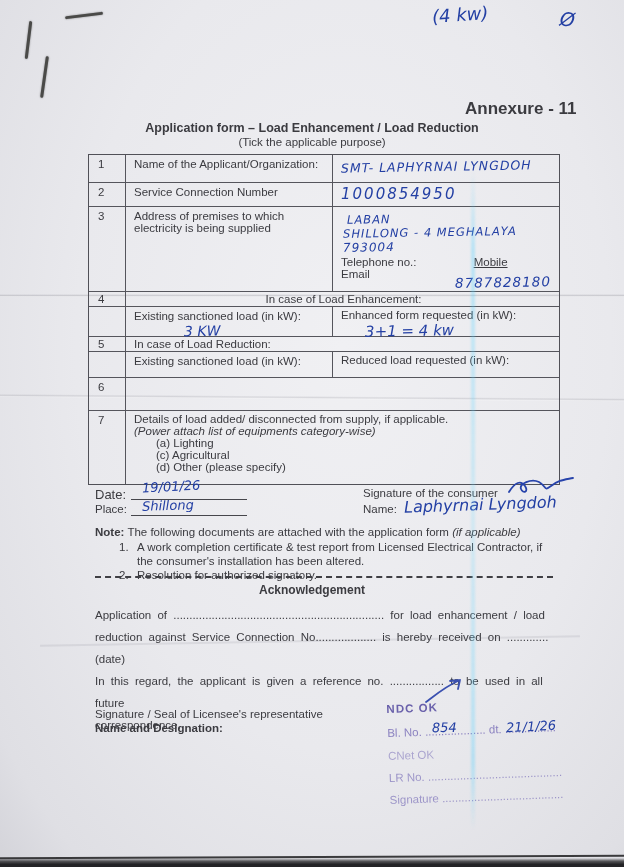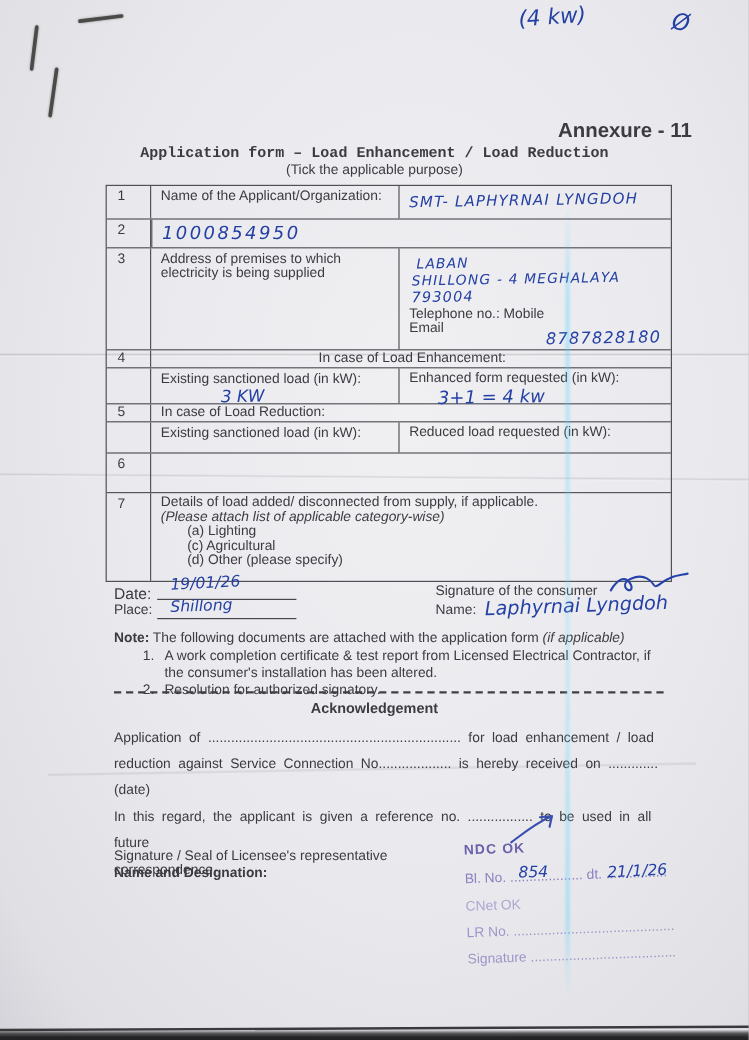--- a/index.html
+++ b/index.html
@@ -55,50 +55,51 @@
   <div class="staple" style="left:43px;top:56px;width:3px;height:42px;transform:rotate(8deg);"></div>
 
   <div class="crease" style="left:0;top:294px;width:624px;height:3px;background:linear-gradient(to bottom,rgba(120,120,130,0),rgba(120,120,130,.25),rgba(255,255,255,.5));"></div>
   <div class="crease" style="left:0;top:396px;width:624px;height:3px;background:linear-gradient(to bottom,rgba(120,120,130,0),rgba(120,120,130,.2),rgba(255,255,255,.4));transform:rotate(.4deg);"></div>
   <div class="crease" style="left:40px;top:640px;width:540px;height:2px;background:rgba(130,130,140,.15);transform:rotate(-1deg);"></div>
 
   <div class="abs hw" style="left:432px;top:4px;font-size:18px;transform:rotate(-4deg);">(4 kw)</div>
   <div class="abs hw" style="left:560px;top:8px;font-size:19px;transform:rotate(6deg);">Ø</div>
 
   <div class="abs printed bold" style="left:465px;top:99px;font-size:17px;">Annexure - 11</div>
-  <div class="abs printed bold" style="left:0;top:121px;width:624px;text-align:center;font-size:12.5px;font-family:Liberation Mono, monospace;">Application form – Load Enhancement / Load Reduction</div>
+  <div class="abs printed bold" style="left:0;top:121px;width:624px;text-align:center;font-size:12.5px;">Application form – Load Enhancement / Load Reduction</div>
   <div class="abs printed" style="left:0;top:136px;width:624px;text-align:center;font-size:11.5px;">(Tick the applicable purpose)</div>
 
   <div class="formtable">
 
     <div class="trow" style="height:27px;">
       <div class="numcell">1</div>
       <div class="lblcell">Name of the Applicant/Organization:</div>
       <div class="valcell">
         <span class="hw hw-caps" style="font-size:12.5px;display:inline-block;margin-top:2px;">SMT- LAPHYRNAI LYNGDOH</span>
       </div>
     </div>
 
     <div class="trow" style="height:24px;">
       <div class="numcell">2</div>
+      <div class="lblcell">Service Connection Number</div>
       <div class="valcell">
         <span class="hw" style="font-size:15px;letter-spacing:2px;">1000854950</span>
       </div>
     </div>
 
     <div class="trow" style="height:85px;">
       <div class="numcell">3</div>
       <div class="lblcell">Address of premises to which electricity is being supplied</div>
       <div class="valcell">
         <div class="hw hw-caps" style="font-size:11.5px;margin:2px 0 0 6px;">LABAN</div>
         <div class="hw hw-caps" style="font-size:11.5px;margin-left:2px;">SHILLONG - 4 MEGHALAYA</div>
         <div class="hw hw-caps" style="font-size:12px;margin-left:2px;">793004</div>
         <div style="margin-top:3px;">
           <span>Telephone no.:</span>
-          <span style="">Mobile</span>
+          <span style="margin-left:54px;text-decoration:underline;">Mobile</span>
         </div>
         <div>Email</div>
         <div class="hw" style="position:absolute;right:8px;bottom:1px;font-size:13.5px;letter-spacing:1px;">8787828180</div>
       </div>
     </div>
 
     <div class="trow" style="height:15px;">
       <div class="numcell" style="padding-top:1px;">4</div>
       <div class="spancell" style="padding-top:1px;text-align:center;">In case of Load Enhancement:</div>
     </div>
@@ -127,21 +128,21 @@
     </div>
 
     <div class="trow" style="height:33px;">
       <div class="numcell">6</div>
     </div>
 
     <div class="trow" style="height:74px;">
       <div class="numcell">7</div>
       <div class="spancell">
         <div>Details of load added/ disconnected from supply, if applicable.</div>
-        <div class="italic">(Please attach list of applicable category-wise)</div>
+        <div class="italic">(Power attach list of equipments category-wise)</div>
         <div style="margin-left:22px;">(a) Lighting</div>
         <div style="margin-left:22px;">(c) Agricultural</div>
         <div style="margin-left:22px;">(d) Other (please specify)</div>
       </div>
     </div>
   </div>
 
   <div class="abs printed" style="left:95px;top:487px;font-size:13px;">Date:</div>
   <div class="abs" style="left:131px;top:499px;width:116px;border-bottom:1.4px solid #46464c;"></div>
   <div class="abs hw" style="left:142px;top:479px;font-size:13px;transform:rotate(-3deg);">19/01/26</div>

